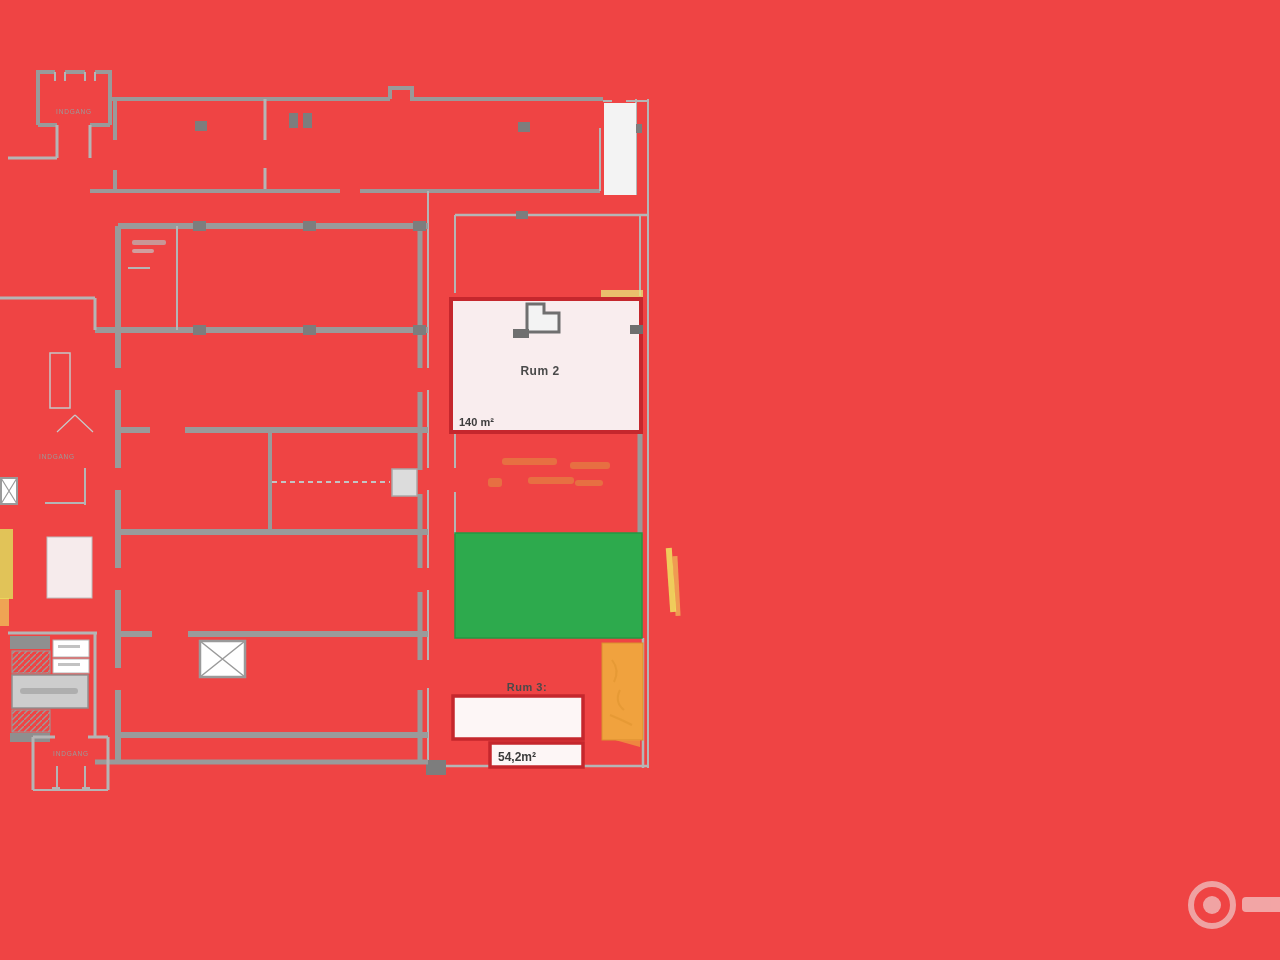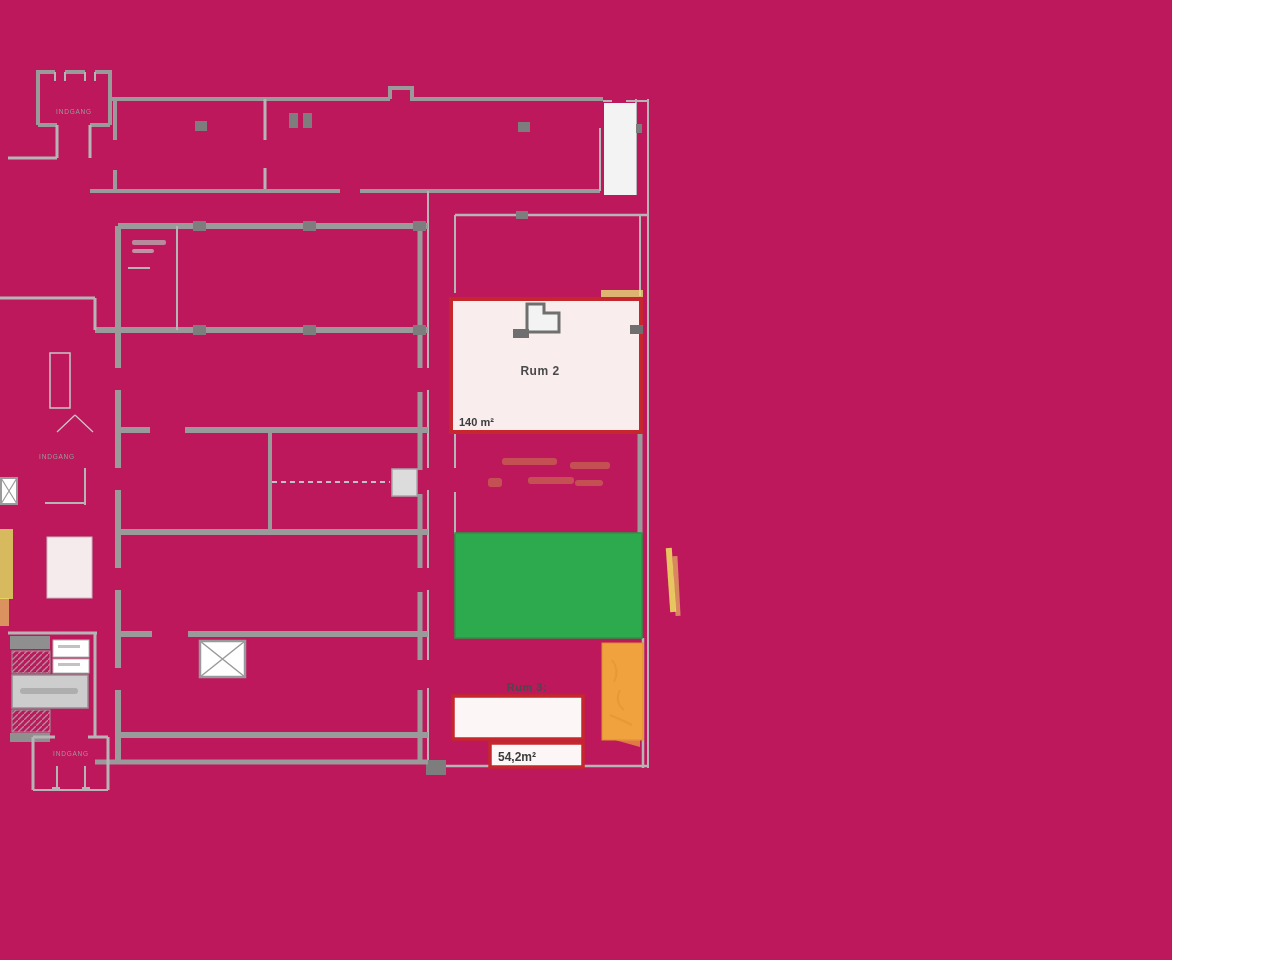--- a/index.html
+++ b/index.html
@@ -1,17 +1,17 @@
 <!DOCTYPE html>
 <html><head>
 <meta charset="utf-8">
 <style>
   html,body{margin:0;padding:0;background:#ffffff;}
   .stage{
-    position:relative;width:1172px;height:960px;background:#be185d;overflow:hidden;
+    position:relative;width:1280px;height:960px;background:#ef4444;overflow:hidden;
     font-family:"Liberation Sans","DejaVu Sans",sans-serif;
   }
   svg{position:absolute;left:0;top:0;}
   text{font-family:"Liberation Sans","DejaVu Sans",sans-serif;}
   .room-label{font-size:12px;font-weight:600;fill:#4a4a4a;letter-spacing:.5px;}
   .area-label{font-size:11px;font-weight:600;fill:#3c3c3c;}
   .entry-label{font-size:6.5px;fill:#9a9a9a;letter-spacing:.8px;}
   .wall{stroke:#9a9a9a;fill:none;}
   .wall-thin{stroke:#b5b5b5;fill:none;}
   .tick{fill:#7d7d7d;}

